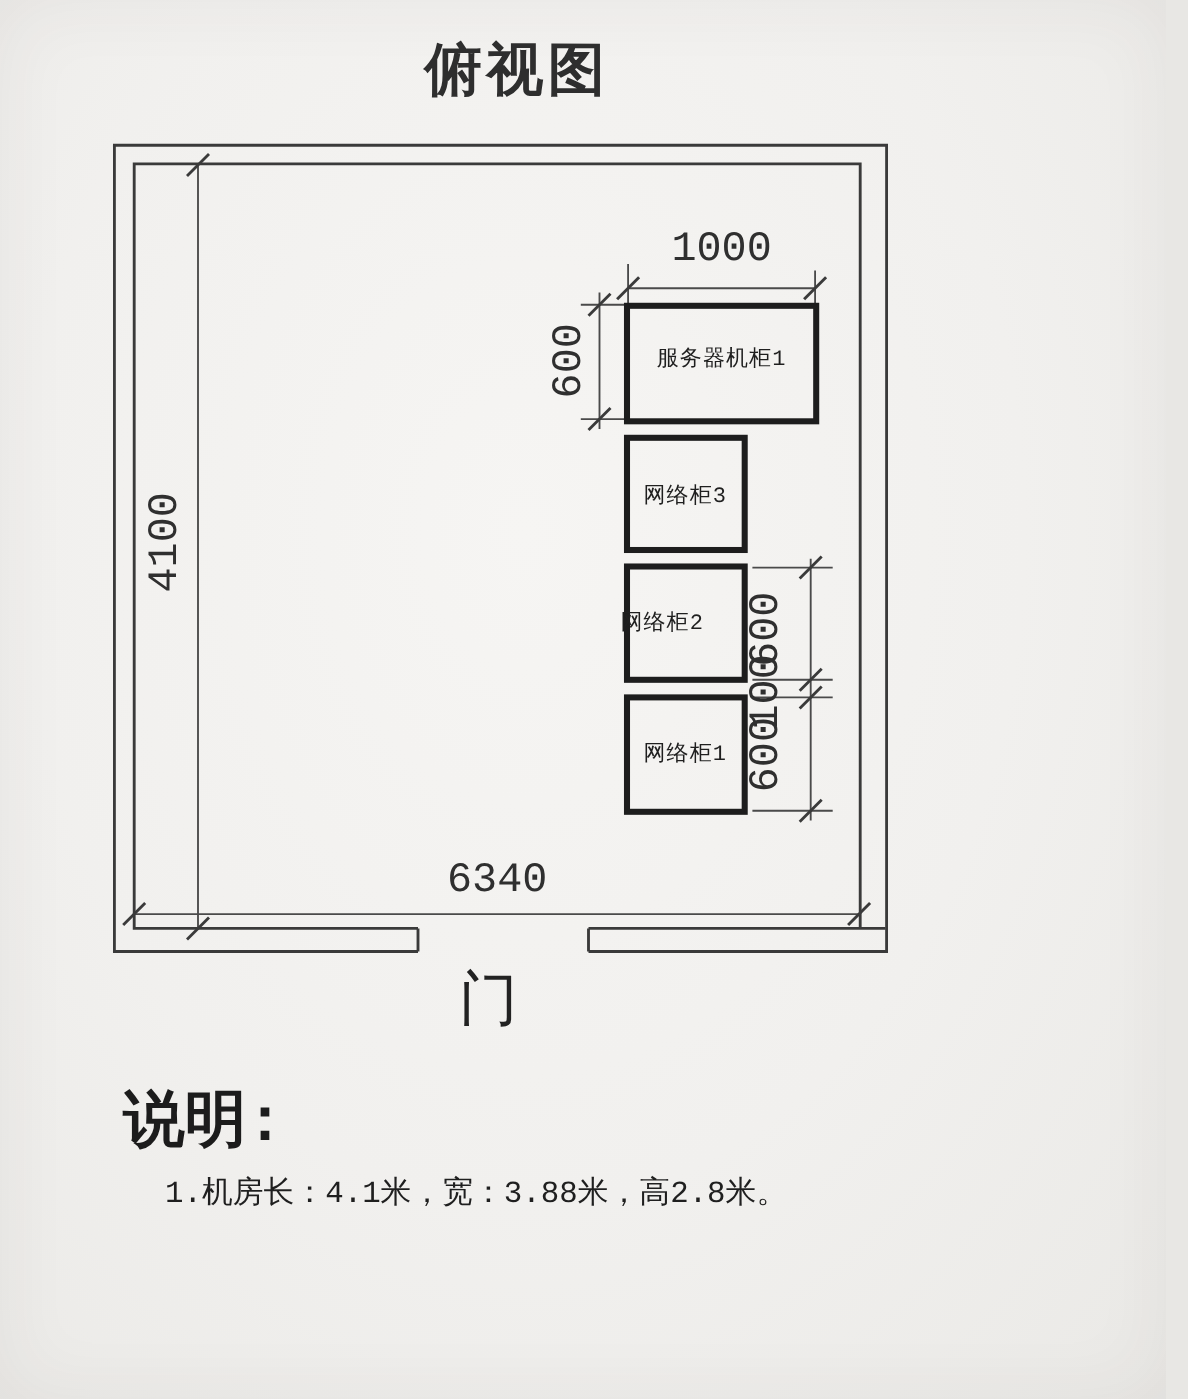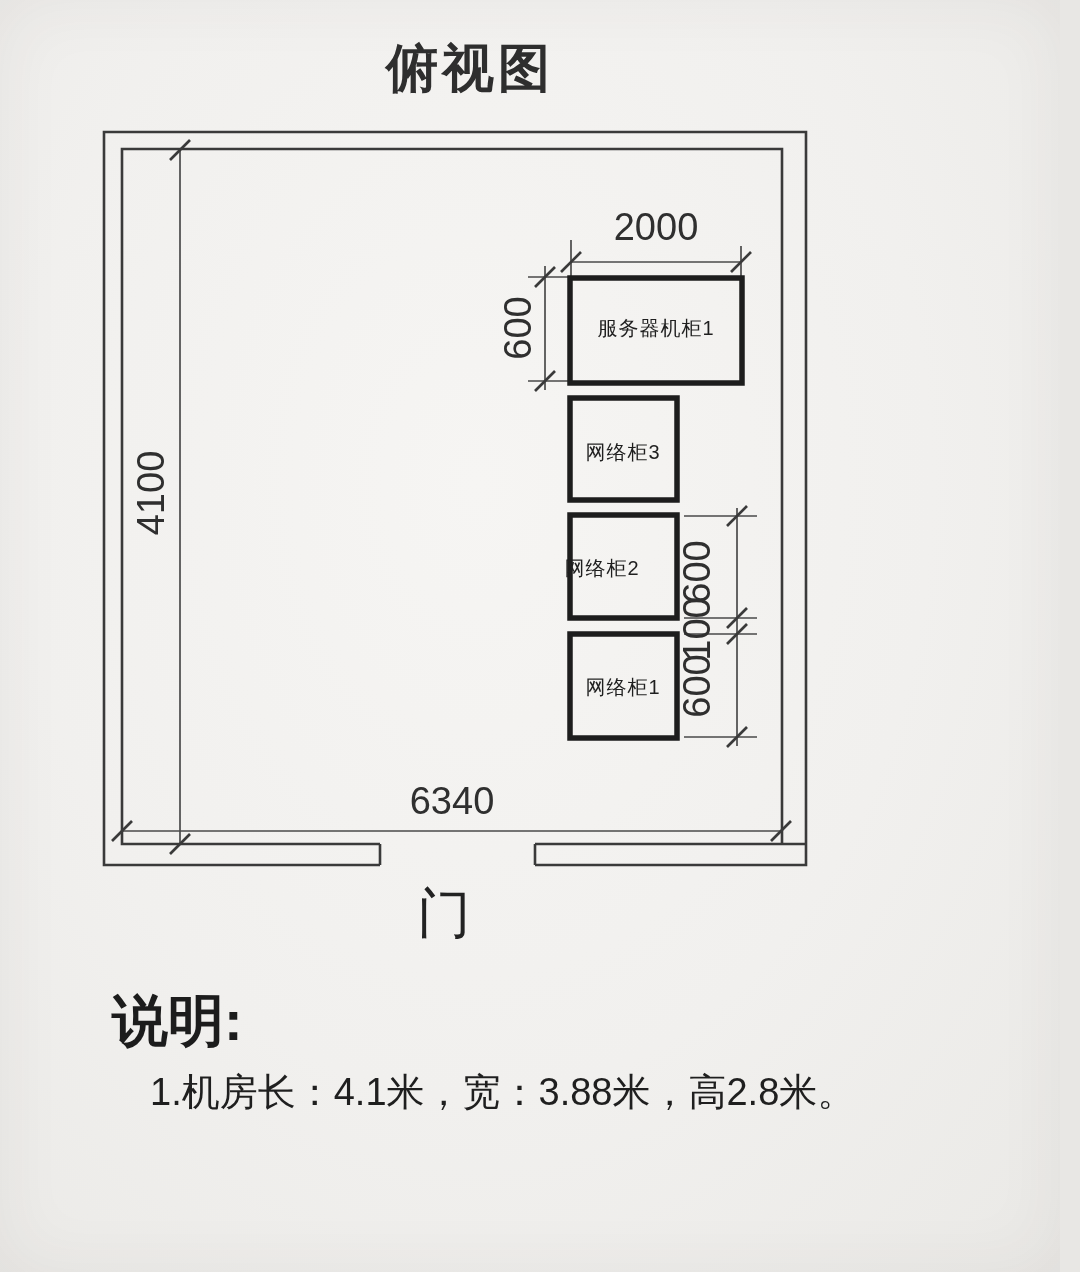--- a/index.html
+++ b/index.html
@@ -1,32 +1,32 @@
 <!DOCTYPE html>
 <html><head>
 <meta charset="utf-8">
 <style>
   html,body { margin:0; padding:0; background:#e8e7e4; }
   .page {
     position:relative; width:1060px; height:1272px; overflow:hidden;
     background: radial-gradient(ellipse at 45% 38%, #f6f5f3 0%, #f1f0ee 55%, #eae9e6 100%);
     box-shadow: inset 0 0 70px rgba(60,55,45,0.06);
-    font-family:Liberation Sans, sans-serif;
+    font-family:Liberation Mono, monospace;
     color:#2a2a2a;
     filter: blur(0.3px);
   }
   svg.linework { position:absolute; left:0; top:0; }
   .t { position:absolute; transform:translate(-50%,-50%); white-space:nowrap; line-height:1; }
   .rot { transform:translate(-50%,-50%) rotate(-90deg); }
   .title { font-size:52px; font-weight:600; letter-spacing:4px; color:#2e2e2e; }
   .dim { font-size:38px; color:#2f2f2f; }
   .cab { font-size:20px; color:#1f1f1f; letter-spacing:1px; }
   .door { font-size:54px; color:#222; }
   .notes-heading { position:absolute; font-size:56px; font-weight:600; color:#1c1c1c; line-height:1; }
-  .note-line { position:absolute; font-size:38px; color:#1f1f1f; white-space:pre; line-height:1; }
+  .note-line { position:absolute; font-size:28px; color:#1f1f1f; white-space:pre; line-height:1; }
 </style>
 </head>
 <body>
 
 <div class="page">
 
   <svg class="linework" width="1080" height="1272" viewBox="0 0 1080 1272">
 
     <g fill="none" stroke="#3a3a3a" stroke-width="2.6">
       <path d="M380 865 H104 V132 H806 V865 H535"></path>
@@ -64,21 +64,21 @@
     <g fill="none" stroke="#1d1d1d" stroke-width="5.5">
       <rect x="570" y="278" width="172" height="105"></rect>
       <rect x="570" y="398" width="107" height="102"></rect>
       <rect x="570" y="515" width="107" height="103"></rect>
       <rect x="570" y="634" width="107" height="104"></rect>
     </g>
   </svg>
 
   <div class="t title" style="left:470px; top:68px;">俯视图</div>
 
-  <div class="t dim" style="left:656px; top:227px;">2000</div>
+  <div class="t dim" style="left:656px; top:227px;">1000</div>
 
   <div class="t dim rot" style="left:518px; top:328px;">600</div>
 
   <div class="t cab" style="left:656px; top:328px;">服务器机柜1</div>
 
   <div class="t dim rot" style="left:151px; top:493px;">4100</div>
 
   <div class="t cab" style="left:623px; top:452px;">网络柜3</div>
 
   <div class="t cab" style="left:602px; top:568px;">网络柜2</div>

